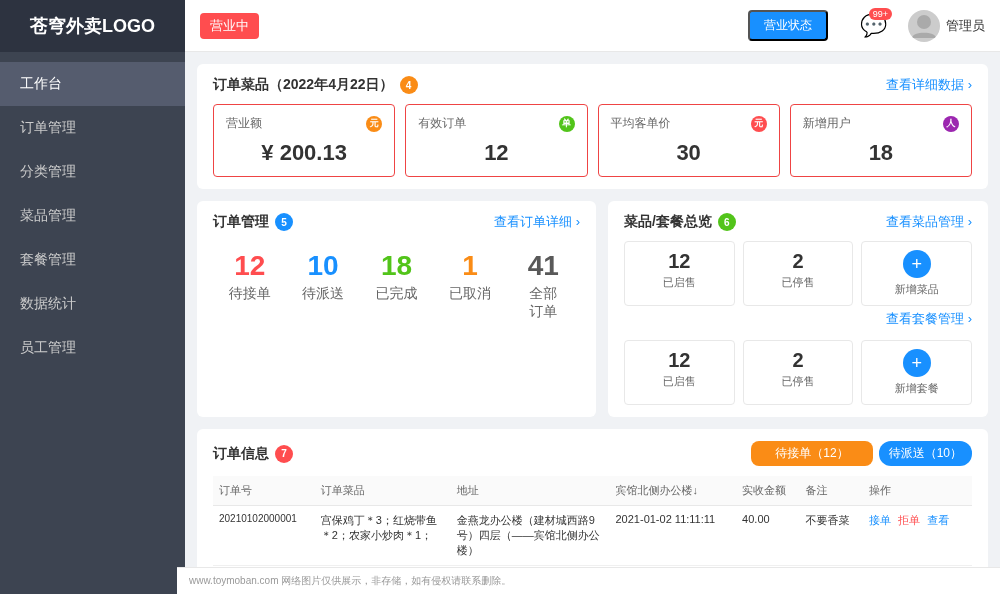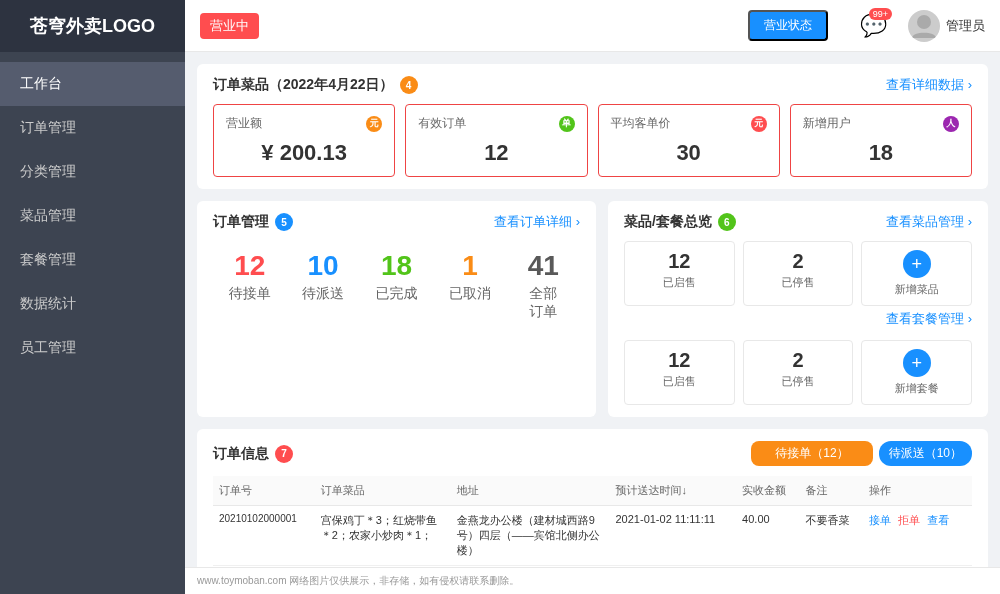--- a/index.html
+++ b/index.html
@@ -137,21 +137,21 @@
     .action-link { color: #1890ff; cursor: pointer; margin-right: 4px; font-size: 11px; }
     .action-link.red { color: #ff4d4f; }
 
     
     .main::-webkit-scrollbar { width: 4px; }
     .main::-webkit-scrollbar-thumb { background: #ccc; border-radius: 2px; }
 
     
     .footer-note {
       background: #fff; padding: 6px 12px; font-size: 10px; color: #999;
-      border-top: 1px solid #e8e8e8; position: fixed; bottom: 0; left: 185px; right: 0;
+      border-top: 1px solid #e8e8e8; position: fixed; bottom: 0; left: 177px; right: 0;
     }
   </style>
 </head>
 <body>
 
 <div class="sidebar">
   <div class="sidebar-logo">苍穹外卖LOGO</div>
   <nav class="sidebar-nav">
     <div class="sidebar-item active">工作台</div>
     <div class="sidebar-item">订单管理</div>
@@ -312,21 +312,21 @@
           <button class="btn-orange">待接单（12）</button>
           <button class="btn-blue">待派送（10）</button>
         </div>
       </div>
       <table>
         <thead>
           <tr>
             <th>订单号</th>
             <th>订单菜品</th>
             <th>地址</th>
-            <th>预计送达时间↓</th>
+            <th>宾馆北侧办公楼↓</th>
             <th>实收金额</th>
             <th>备注</th>
             <th>操作</th>
           </tr>
         </thead>
         <tbody id="order-tbody">
         <tr>
       <td style="font-size:10px;white-space:nowrap;">20210102000001</td>
       <td style="max-width:120px;word-break:break-all;">宫保鸡丁＊3；红烧带鱼＊2；农家小炒肉＊1；</td>
       <td style="max-width:140px;word-break:break-all;">金燕龙办公楼（建材城西路9号）四层（——宾馆北侧办公楼）</td>

